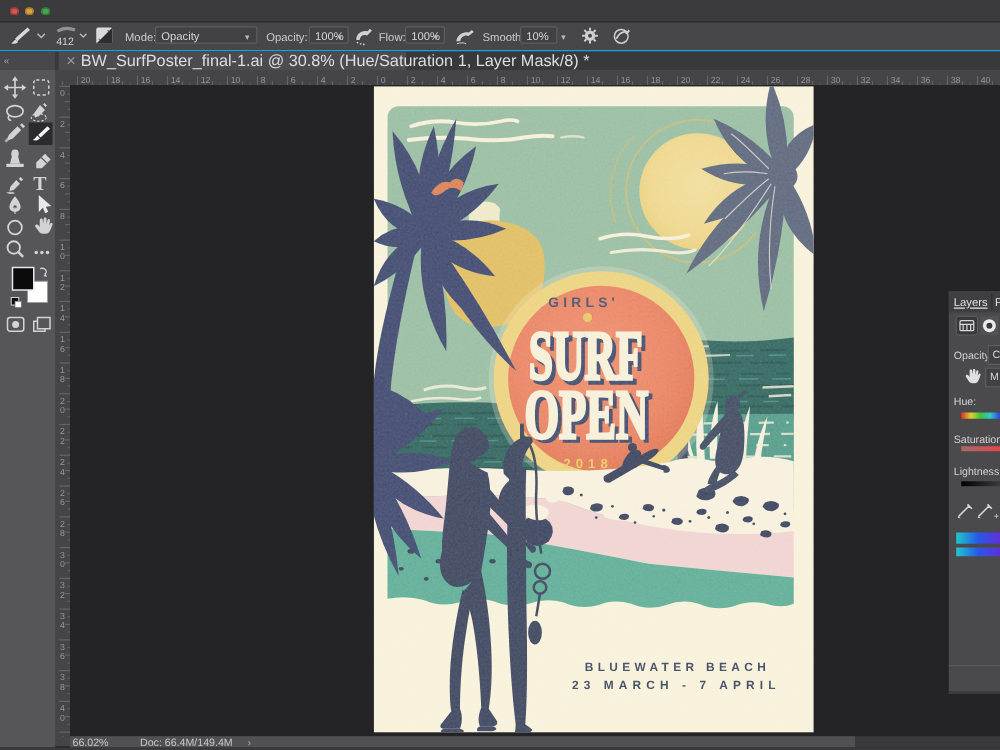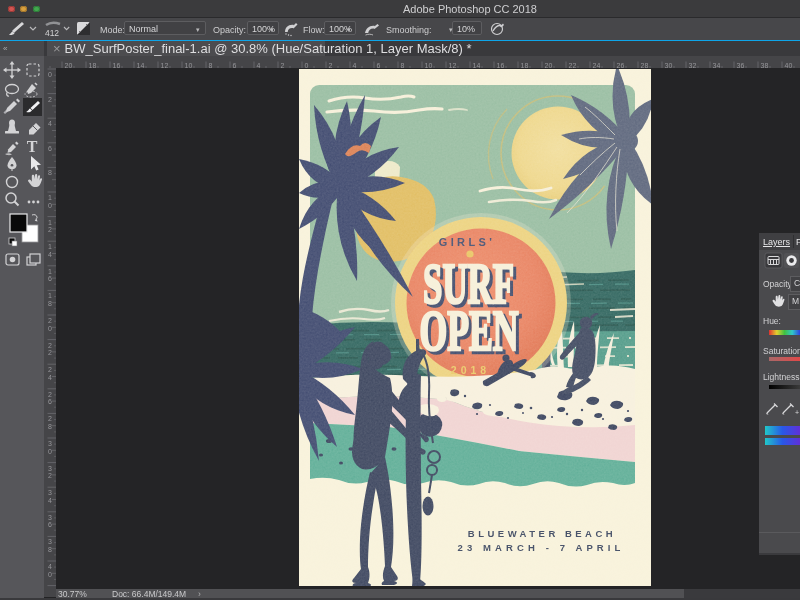--- a/index.html
+++ b/index.html
@@ -33,21 +33,20 @@
   
   #rpanel{left:759px;top:233px;width:41px;height:322px;background:#4a4a4d;}
   .rlabel{position:absolute;font-size:8.5px;color:#d2d2d4;}
 </style>
 </head>
 <body>
   <div id="titlebar" class="abs">
     <div class="tl" style="left:8px;background:#d35652;box-shadow:inset 0 0 0 1px #9c3a37;"></div>
     <div class="tl" style="left:20px;background:#d9a13f;box-shadow:inset 0 0 0 1px #a3762c;"></div>
     <div class="tl" style="left:33px;background:#43a84f;box-shadow:inset 0 0 0 1px #2e7d3a;"></div>
-    <div class="title">Adobe Photoshop CC 2018</div>
   </div>
 
   <div id="optbar" class="abs">
     <svg class="abs" style="left:0;top:0" width="520" height="22" viewBox="0 0 520 22">
 
       <path d="M22 4 L24 6 L16 13 L14 15 L12 13 L14 11 Z" fill="#d8d8da"></path>
       <path d="M12.5 13.5 L14.5 15.5 C13 17 10.5 17.5 9 16.5 C10.3 15.8 11 15 11.5 14.2 Z" fill="#d8d8da"></path>
       <path d="M30 9 l3 3 l3 -3" stroke="#b9b9bb" fill="none" stroke-width="1.2"></path>
 
       <path d="M46 7 Q52 3 60 6" stroke="#9fa0a2" stroke-width="2.5" fill="none" opacity="0.85"></path>
@@ -87,30 +86,30 @@
         </g>
       </g>
 
       <g transform="translate(490,3)">
         <circle cx="7" cy="8" r="5.5" fill="none" stroke="#cfcfd1" stroke-width="1.2"></circle>
         <path d="M3 10 Q7 3 12 5" stroke="#cfcfd1" stroke-width="1.4" fill="none"></path>
         <path d="M10 5.5 L13 2.5 L14 4 L11.5 6.5 Z" fill="#cfcfd1"></path>
       </g>
     </svg>
     <span class="optlabel" style="left:100px;">Mode:</span>
-    <div class="optbox" style="left:124px;width:82px;">Normal</div>
+    <div class="optbox" style="left:124px;width:82px;">Opacity</div>
     <span class="chev" style="left:196px;">▾</span>
     <span class="optlabel" style="left:213px;">Opacity:</span>
     <div class="optbox" style="left:247px;width:32px;">100%</div>
     <span class="chev" style="left:270px;">▾</span>
     <span class="optlabel" style="left:303px;">Flow:</span>
     <div class="optbox" style="left:324px;width:32px;">100%</div>
     <span class="chev" style="left:347px;">▾</span>
     <span class="optlabel" style="left:386px;">Smoothing:</span>
-    <div class="optbox" style="left:452px;width:30px;">10%</div>
+    <div class="optbox" style="left:416px;width:30px;">10%</div>
     <span class="chev" style="left:449px;">▾</span>
   </div>
 
   <div id="tabrow" class="abs">
     <div id="toolhead">«</div>
     <div id="doctab"><span style="color:#98989a;padding:0 4px 0 6px;">×</span>BW_SurfPoster_final-1.ai @ 30.8% (Hue/Saturation 1, Layer Mask/8) *</div>
   </div>
 
   <div id="hruler" class="abs">
     <svg width="756" height="12" viewBox="0 0 756 12">
@@ -825,17 +824,17 @@
       <text x="32" y="16" font-size="7" fill="#d8d8da">+</text>
     </svg>
     <div class="abs" style="left:6px;top:193px;width:35px;height:8.5px;background:linear-gradient(to right,#20c8c8,#2858e8,#6030d8);"></div>
     <div class="abs" style="left:6px;top:205px;width:35px;height:7px;background:linear-gradient(to right,#20c8c8,#2858e8,#6030d8);"></div>
     <div class="abs" style="left:0;top:299px;width:41px;height:1px;background:#5a5a5d;"></div>
     <div class="abs" style="left:0;top:320px;width:41px;height:2px;background:#3a3a3d;"></div>
   </div>
 
   <div id="statusbar" class="abs">
     <div class="lightpart"></div>
-    <span class="txt" style="left:2px;">30.77%</span>
+    <span class="txt" style="left:2px;">66.02%</span>
     <span class="txt" style="left:56px;">Doc: 66.4M/149.4M</span>
     <span class="txt" style="left:142px;color:#b0b0b2;">›</span>
   </div>
   <div id="botedge" class="abs"></div>
 
 </body></html>

